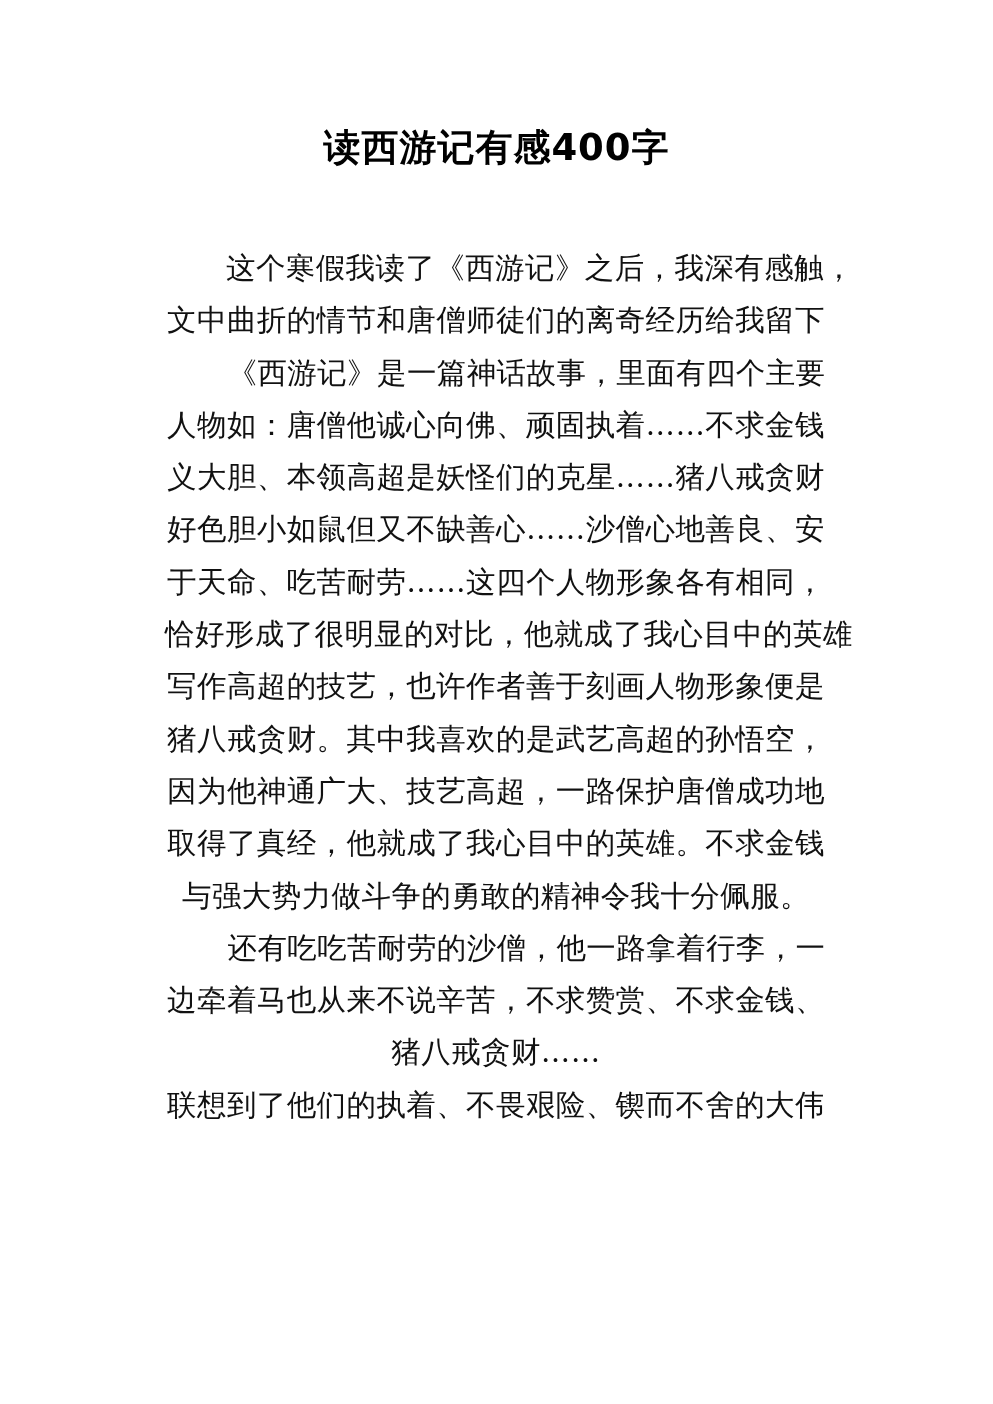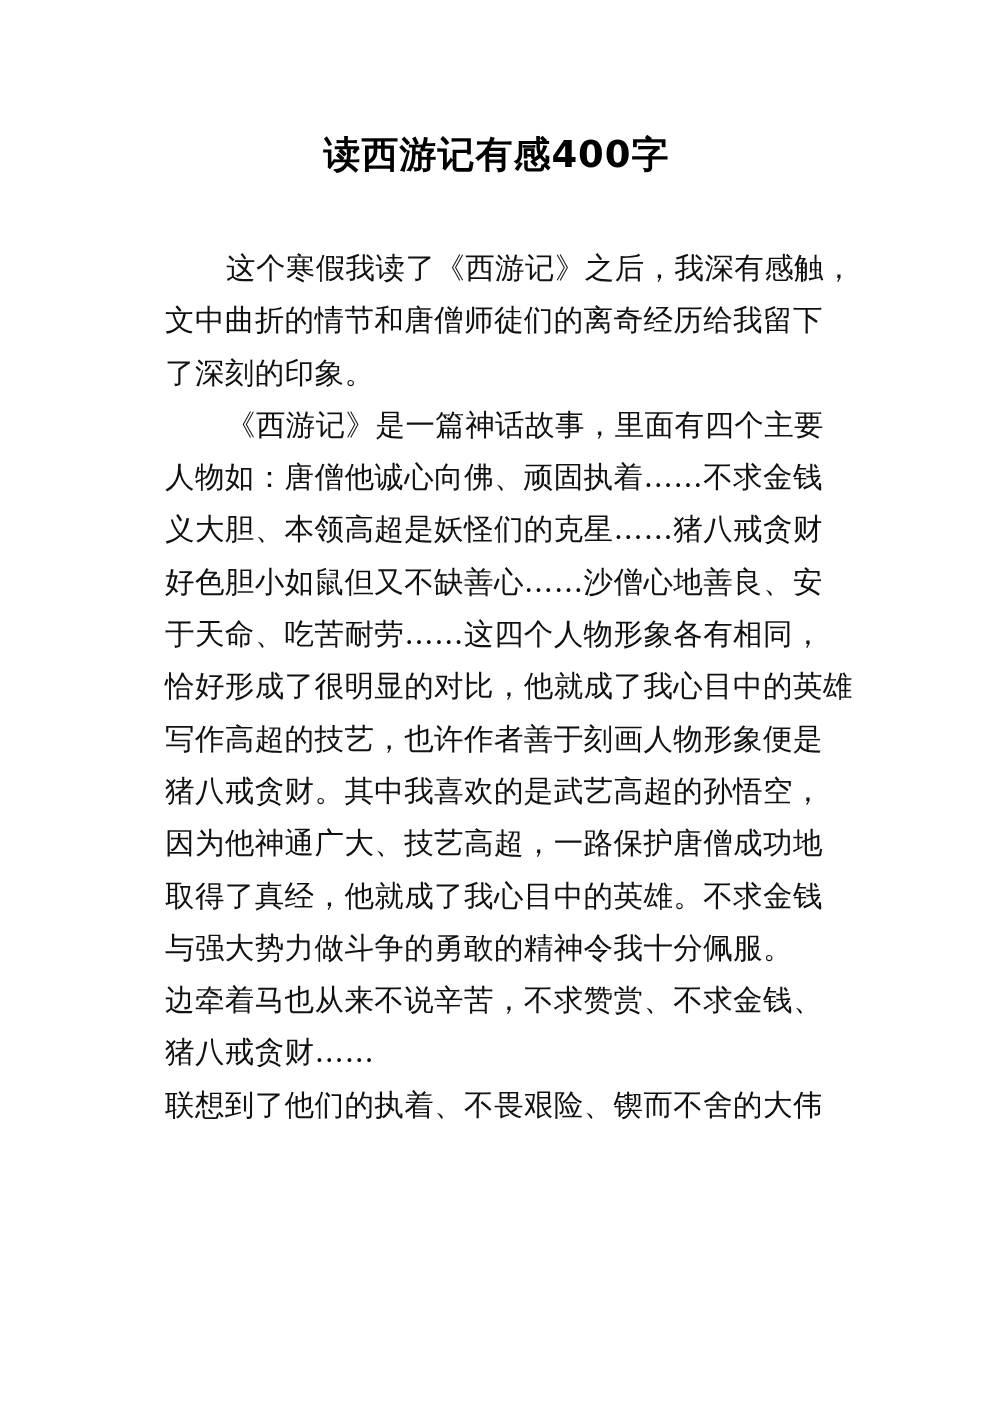--- a/index.html
+++ b/index.html
@@ -27,69 +27,69 @@
       top: 122px;
       left: 0;
       width: 993px;
       text-align: center;
       font-family: "DejaVu Sans", "Liberation Sans", sans-serif;
       font-weight: bold;
       font-size: 37px;
       line-height: 52px;
       color: #000000;
       letter-spacing: 1px;
-      margin-top: 7px;
     }
     .body {
       position: absolute;
       top: 242px;
       left: 165px;
       width: 662px;
     }
     .line {
       display: block;
       height: 52.3px;
       line-height: 52.3px;
       font-size: 29.5px;
       white-space: nowrap;
       letter-spacing: 0.4px;
+      text-align: center;
     }
     .line.indent {
       padding-left: 61px;
     }
   </style>
 </head>
 <body>
 
 <div class="page">
   <div class="title">读西游记有感400字</div>
 
   <div class="body">
 
     <div>
       <span class="line indent">这个寒假我读了《西游记》之后，我深有感触，</span>
       <span class="line">文中曲折的情节和唐僧师徒们的离奇经历给我留下</span>
-      <span class="line">了深刻的印象。</span>
     </div>
 
     <div>
       <span class="line indent">《西游记》是一篇神话故事，里面有四个主要</span>
       <span class="line">人物如：唐僧他诚心向佛、顽固执着……不求金钱</span>
       <span class="line">义大胆、本领高超是妖怪们的克星……猪八戒贪财</span>
       <span class="line">好色胆小如鼠但又不缺善心……沙僧心地善良、安</span>
       <span class="line">于天命、吃苦耐劳……这四个人物形象各有相同，</span>
       <span class="line">恰好形成了很明显的对比，他就成了我心目中的英雄</span>
       <span class="line">写作高超的技艺，也许作者善于刻画人物形象便是</span>
       <span class="line">猪八戒贪财。其中我喜欢的是武艺高超的孙悟空，</span>
       <span class="line">因为他神通广大、技艺高超，一路保护唐僧成功地</span>
       <span class="line">取得了真经，他就成了我心目中的英雄。不求金钱</span>
       <span class="line">与强大势力做斗争的勇敢的精神令我十分佩服。</span>
     </div>
 
     <div>
+      <span class="line indent">还有吃吃苦耐劳的沙僧，他一路拿着行李，一</span>
       <span class="line">边牵着马也从来不说辛苦，不求赞赏、不求金钱、</span>
       <span class="line">猪八戒贪财……</span>
     </div>
 
     <div>
       <span class="line">联想到了他们的执着、不畏艰险、锲而不舍的大伟</span>
     </div>
   </div>
 </div>
 

